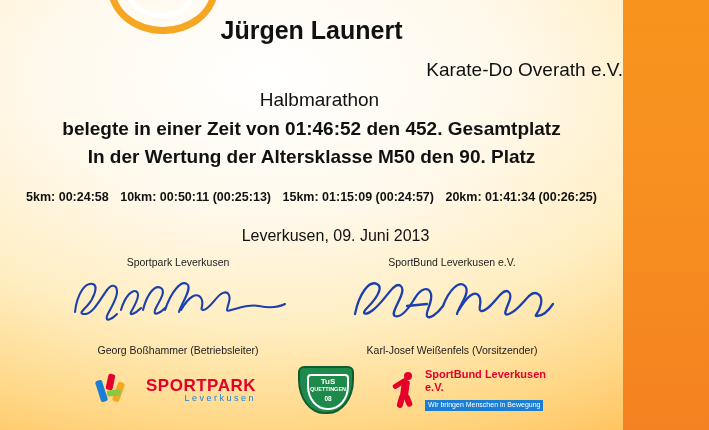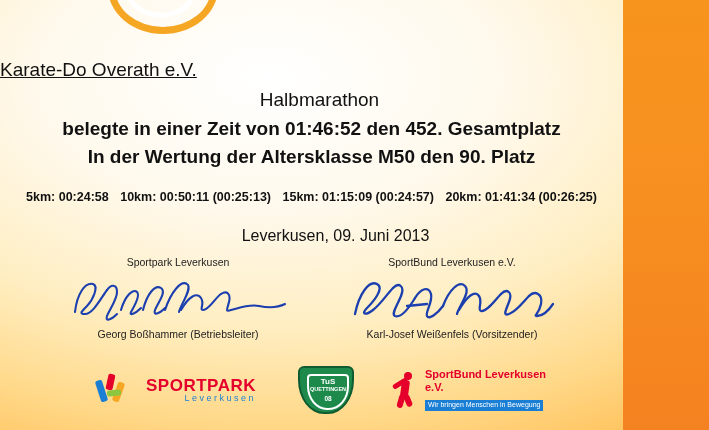--- a/index.html
+++ b/index.html
@@ -70,24 +70,23 @@
     text-align: center;
     font-size: 25px;
     font-weight: bold;
     color: #111111;
   }
   .club {
     position: absolute;
     top: 59px;
     left: 0;
     width: 623px;
-    text-align: left;
+    text-align: right;
     font-size: 19px;
     color: #111111;
-    text-decoration: underline;
   }
   .event {
     position: absolute;
     top: 89px;
     left: 8px;
     width: 623px;
     text-align: center;
     font-size: 19px;
     color: #111111;
   }
@@ -156,21 +155,21 @@
     margin-top: 2px;
     position: relative;
   }
   .sig-scribble svg {
     display: block;
     margin: 0 auto;
   }
   .sig-name {
     font-size: 10.5px;
     color: #222222;
-    margin-top: 0px;
+    margin-top: 16px;
   }
 
   
   .logos {
     position: absolute;
     top: 366px;
     left: 0;
     width: 623px;
     height: 52px;
   }
@@ -312,20 +311,21 @@
 </head>
 <body>
 
 <div id="certificate">
 
   <div class="top-arc"></div>
   <div class="top-arc-inner"></div>
 
   <div class="content">
 
+    <div class="name">Jürgen Launert</div>
     <div class="club">Karate-Do Overath e.V.</div>
     <div class="event">Halbmarathon</div>
     <div class="result-line-1">belegte in einer Zeit von 01:46:52 den 452. Gesamtplatz</div>
     <div class="result-line-2">In der Wertung der Altersklasse M50 den 90. Platz</div>
 
     <div class="splits">
       <span>5km: 00:24:58</span>
       <span>10km: 00:50:11 (00:25:13)</span>
       <span>15km: 01:15:09 (00:24:57)</span>
       <span>20km: 01:41:34 (00:26:25)</span>

